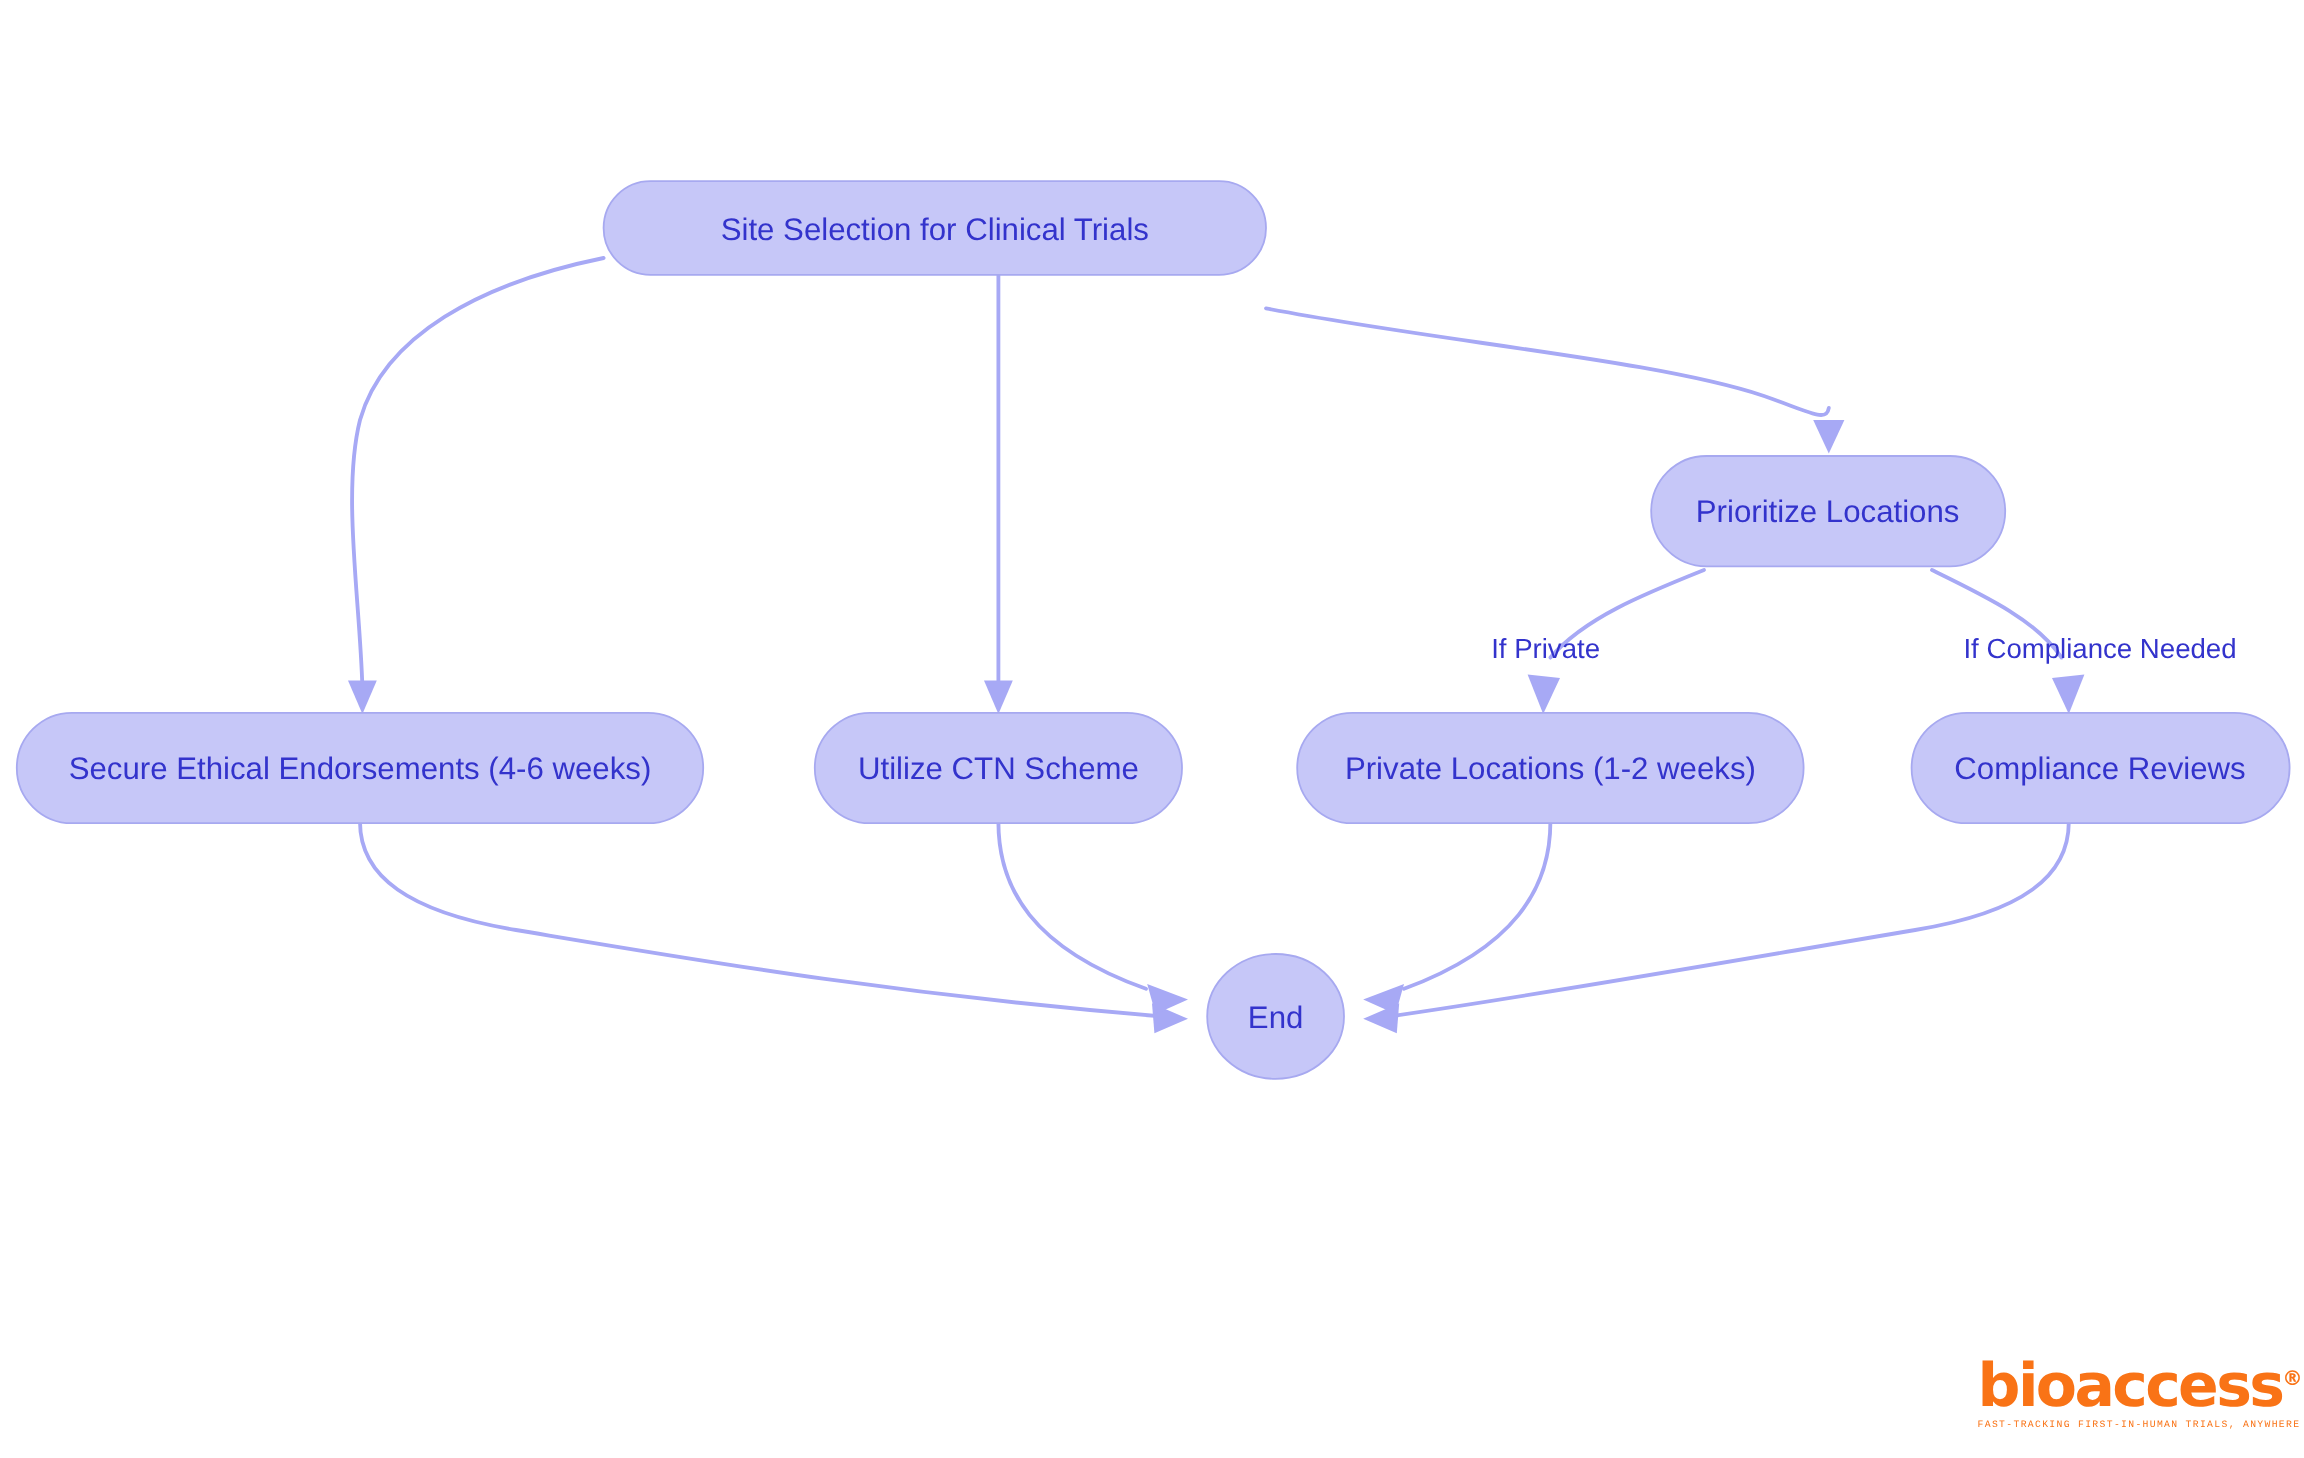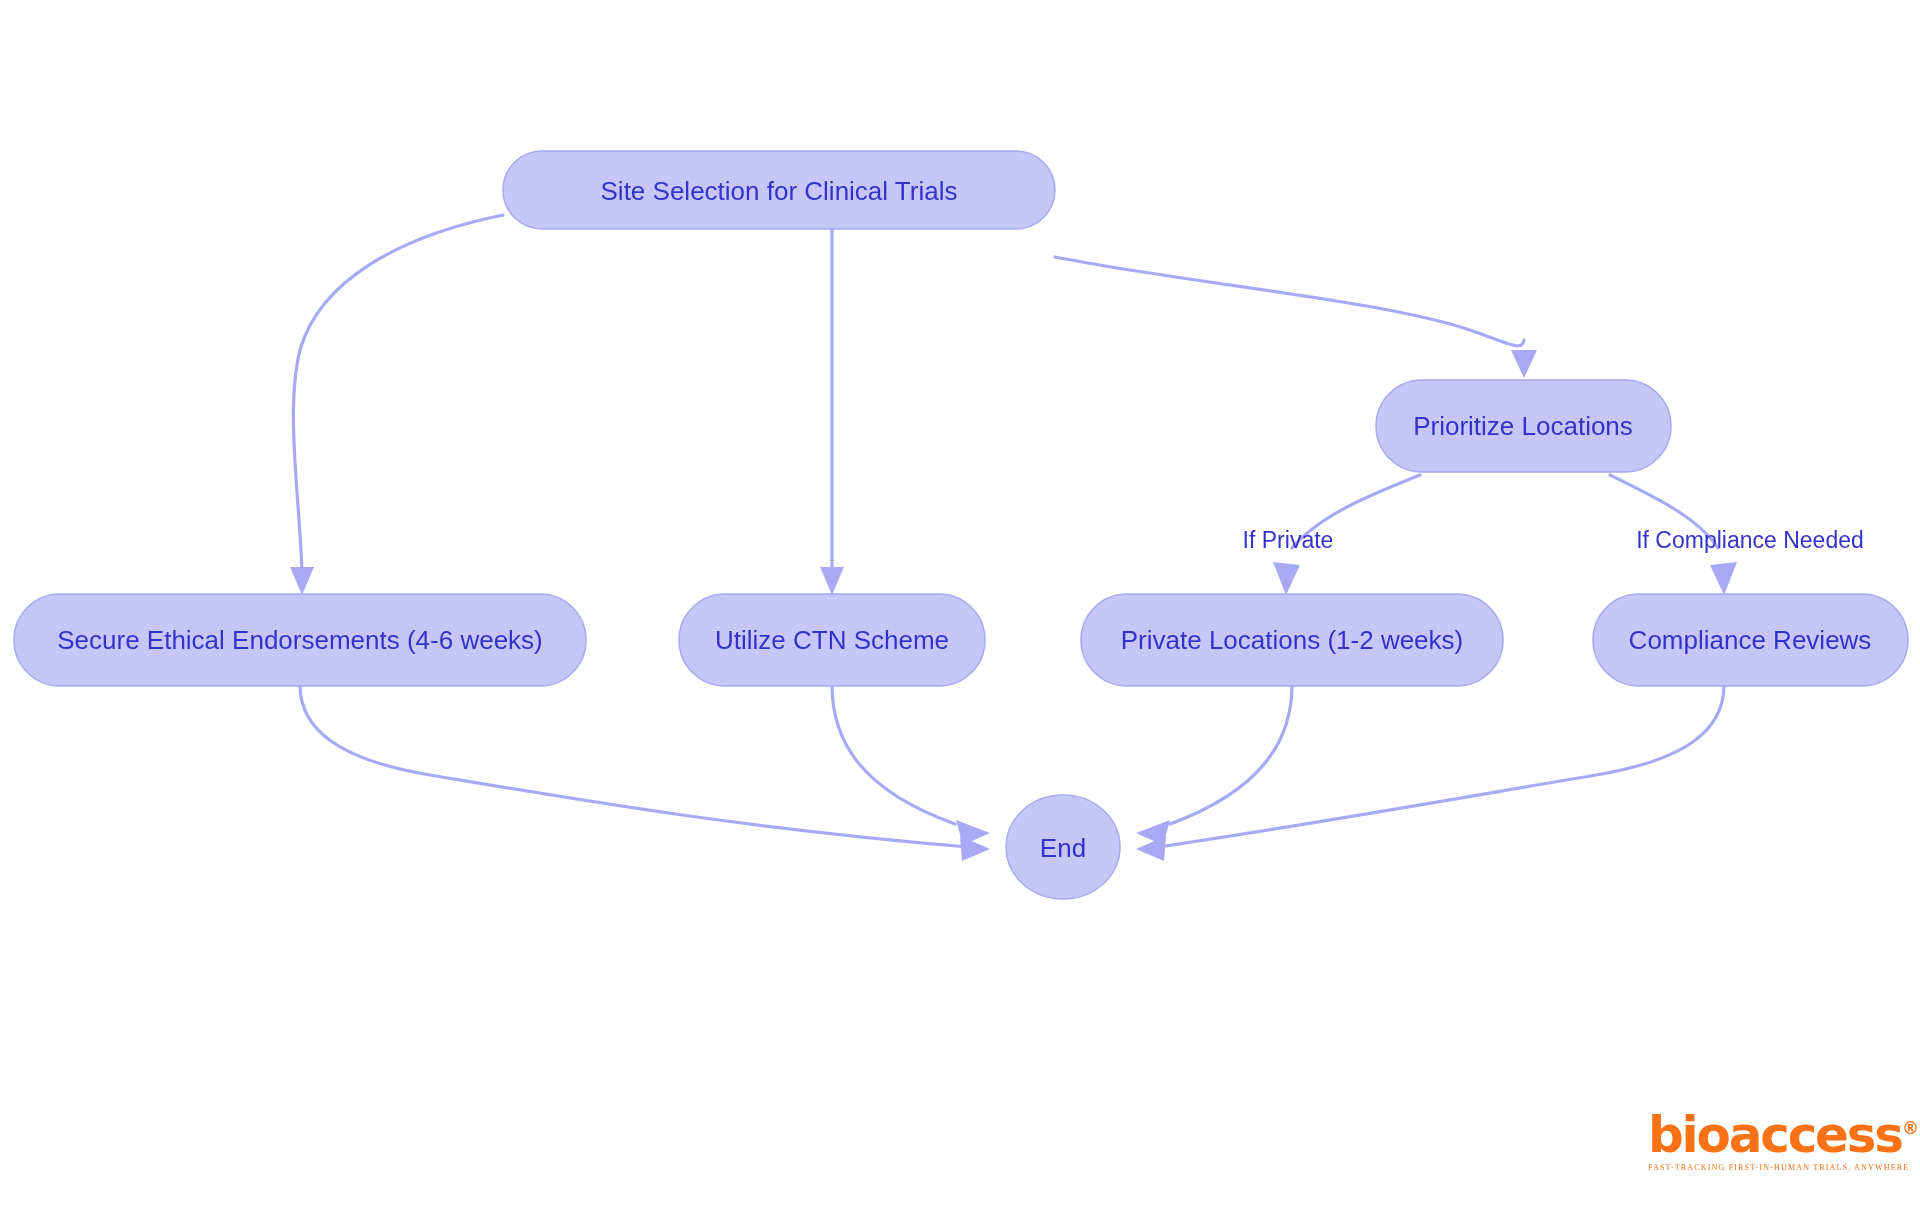--- a/index.html
+++ b/index.html
@@ -64,29 +64,30 @@
   #brand-wordmark {
     font-family: "DejaVu Sans", sans-serif;
     font-weight: bold;
     font-size: 50px;
     letter-spacing: -2.2px;
     color: #f97316;
     line-height: 1;
     white-space: nowrap;
     position: relative;
     display: inline-block;
+    margin-top: 20px;
   }
   #brand-reg {
     font-size: 17px;
     vertical-align: super;
     letter-spacing: 0;
     font-weight: bold;
   }
   #brand-tagline {
-    font-family: Liberation Serif, serif;
+    font-family: Liberation Mono, monospace;
     font-size: 8.1px;
     letter-spacing: 1.12px;
     color: #f97316;
     white-space: nowrap;
     margin-top: 3px;
     font-weight: normal;
   }
 </style>
 </head>
 <body>

